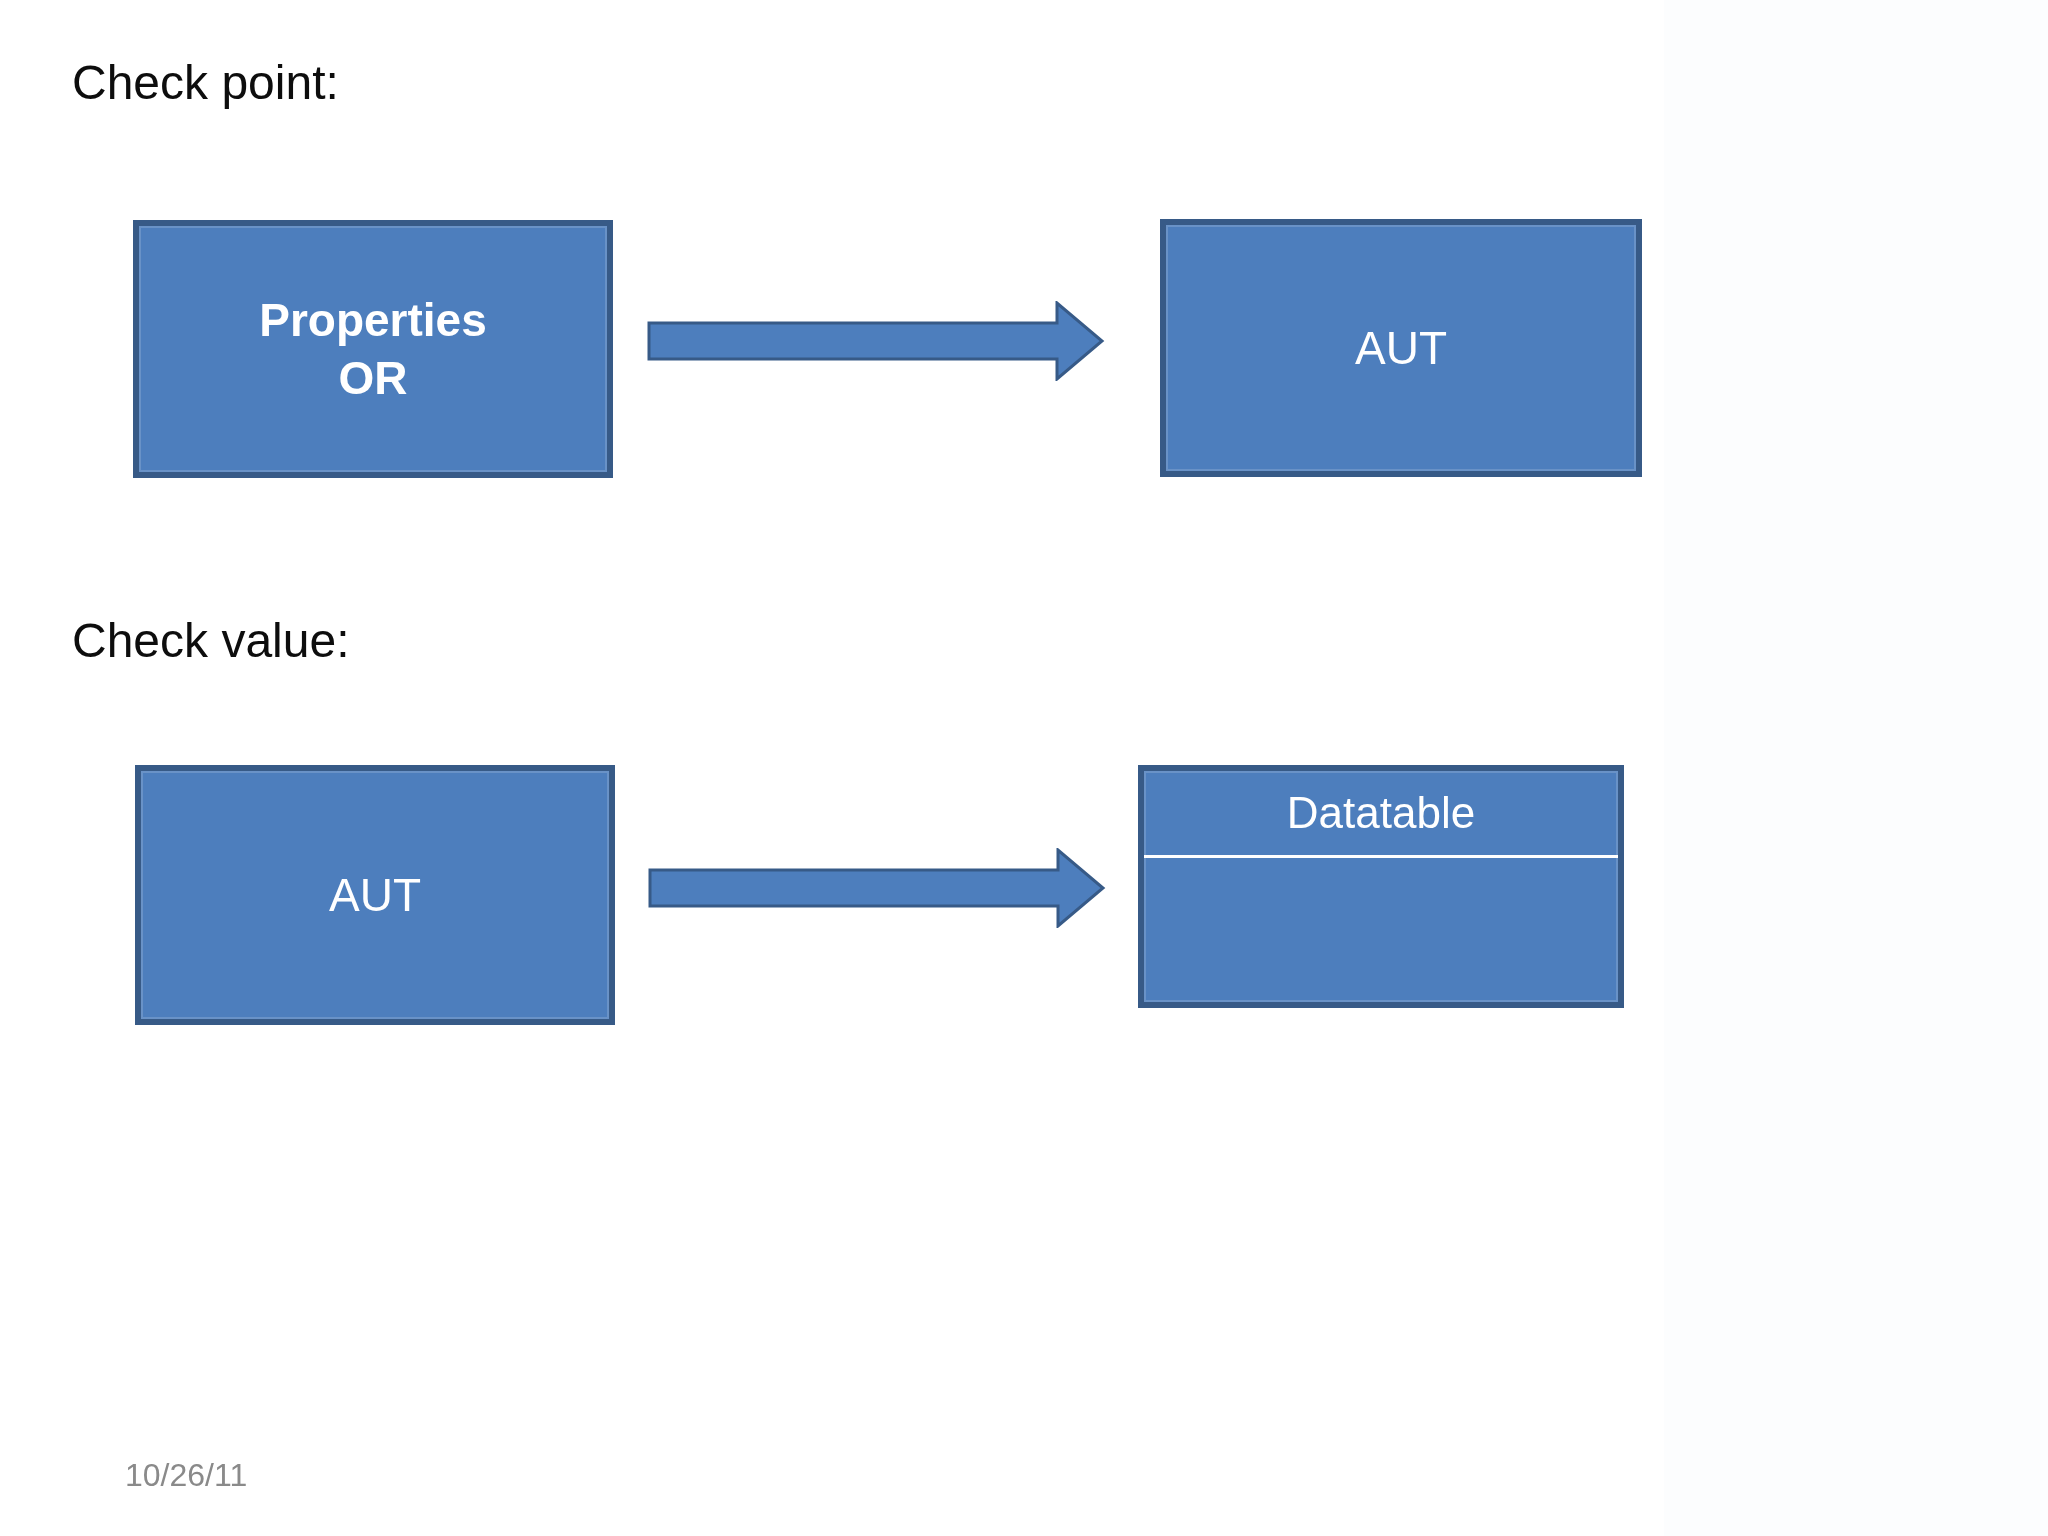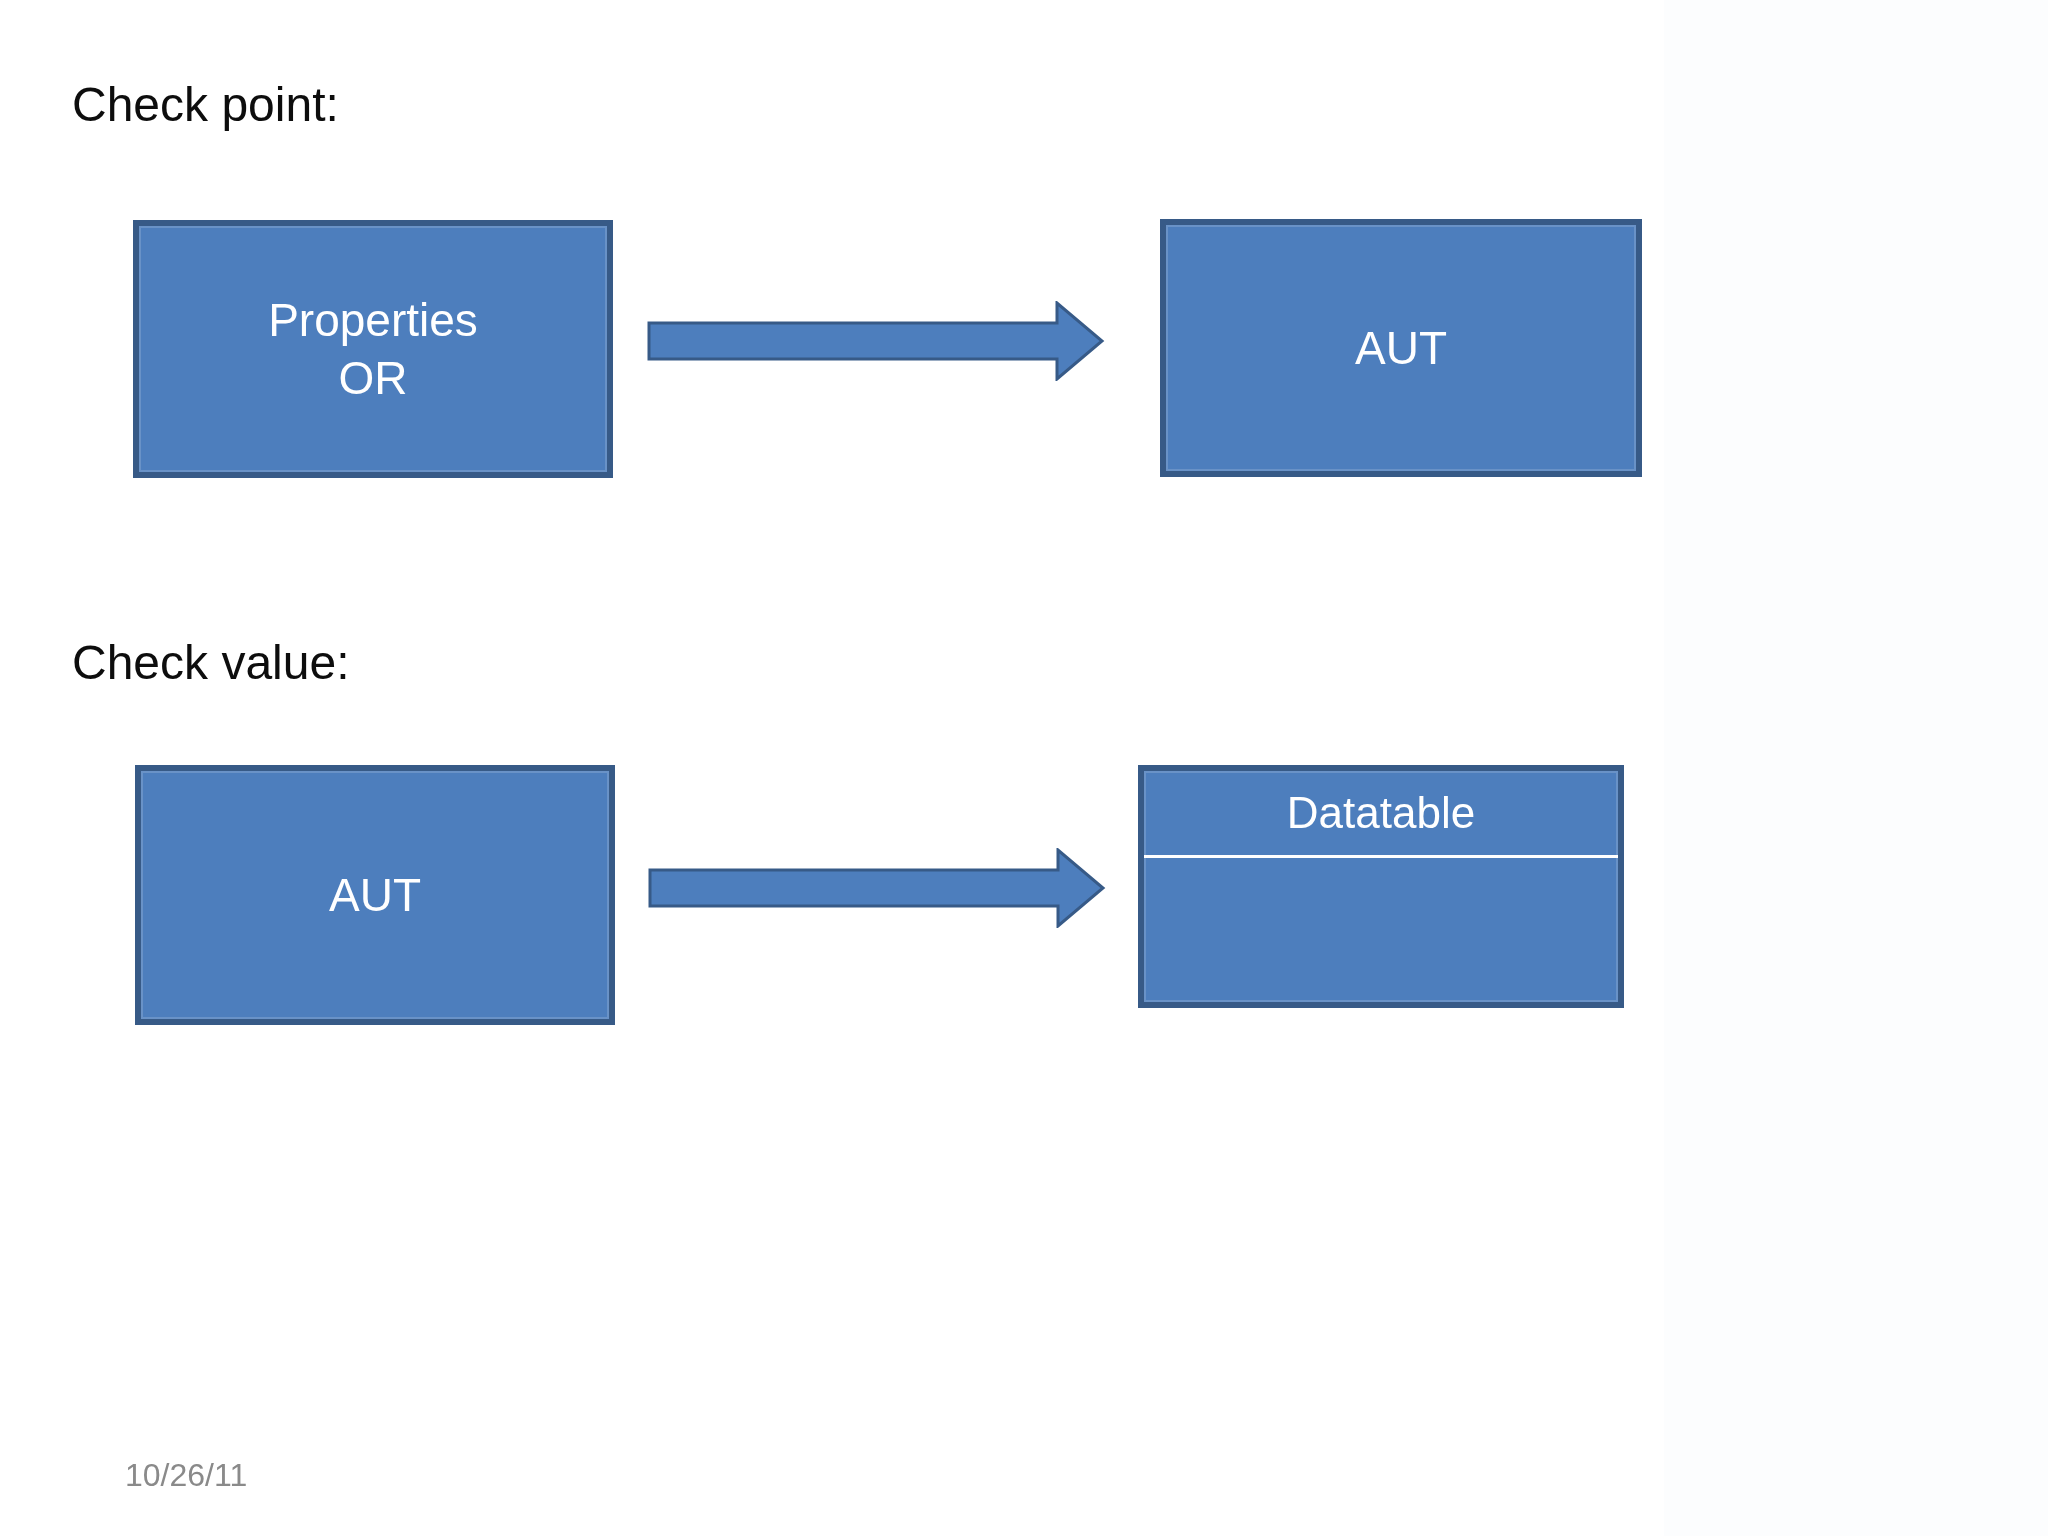--- a/index.html
+++ b/index.html
@@ -24,39 +24,38 @@
   .slide{position:absolute;inset:0;}
   .bg-band{
     position:absolute;left:1664px;top:0;width:384px;height:1536px;
     background:#fcfdfe;
   }
   .heading{
     position:absolute;
     font-size:48px;line-height:1.2;
     color:var(--heading-text);
     white-space:nowrap;
-    margin-top:22px;
   }
   #heading-checkpoint{left:72px;top:54px;}
   #heading-output{left:72px;top:612px;}
   .box{
     position:absolute;
     background:var(--box-fill);
     border:6px solid var(--box-border);
     box-shadow:inset 0 0 0 2px rgba(255,255,255,.16);
     color:var(--box-text);
     display:flex;flex-direction:column;
     align-items:center;justify-content:center;
     text-align:center;
   }
   .box-label{
     font-size:46px;line-height:58px;
     color:var(--box-text);
   }
-  #box-properties{left:133px;top:220px;width:480px;height:258px;}
+  #box-properties{left:133px;top:220px;width:480px;height:258px;font-weight:bold;}
   #box-aut-top{left:1160px;top:219px;width:482px;height:258px;}
   #box-aut-bottom{left:135px;top:765px;width:480px;height:260px;}
   #box-datatable{
     left:1138px;top:765px;width:486px;height:243px;
     justify-content:flex-start;
   }
   .datatable-title{
     width:100%;height:84px;
     display:flex;align-items:center;justify-content:center;
     font-size:44px;color:var(--box-text);

